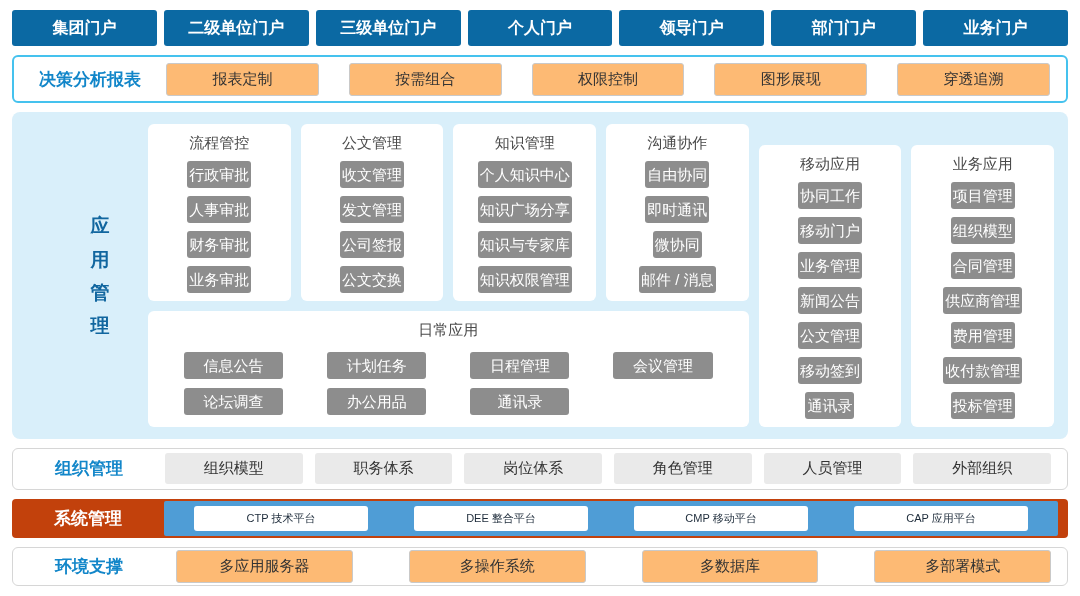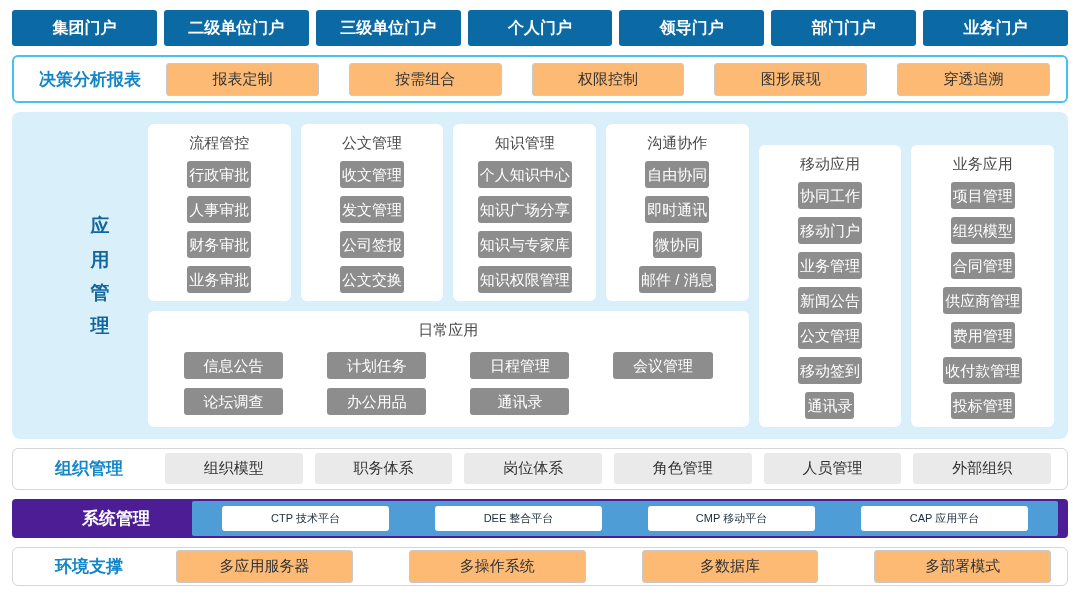--- a/index.html
+++ b/index.html
@@ -77,22 +77,22 @@
   
   .org-row { height:46px; border:1px solid #d6d6d6; }
   .org-row .row-items { gap:12px; }
   .gray-fill-btn {
     flex:1; background:#eaeaea; border-radius:3px; text-align:center;
     padding:6px 0; font-size:15px; color:#333; cursor:pointer;
   }
 
   
   .system-row {
-    height:44px; display:flex; align-items:center; background:#4c1d95;
-    border-radius:4px; box-sizing:border-box; padding-right:10px;padding-left:28px;
+    height:44px; display:flex; align-items:center; background:#c2410c;
+    border-radius:4px; box-sizing:border-box; padding-right:10px;
   }
   .system-row .row-label { color:#ffffff; }
   .system-items {
     flex:1; display:flex; align-items:center; gap:46px;
     background:#4f9dd6; border-radius:2px; padding:5px 30px; align-self:center;
   }
   .sys-btn {
     flex:1; background:#ffffff; color:#1d2b3a; text-align:center;
     border-radius:3px; padding:5px 0; font-size:11px; font-weight:500; cursor:pointer;
   }

